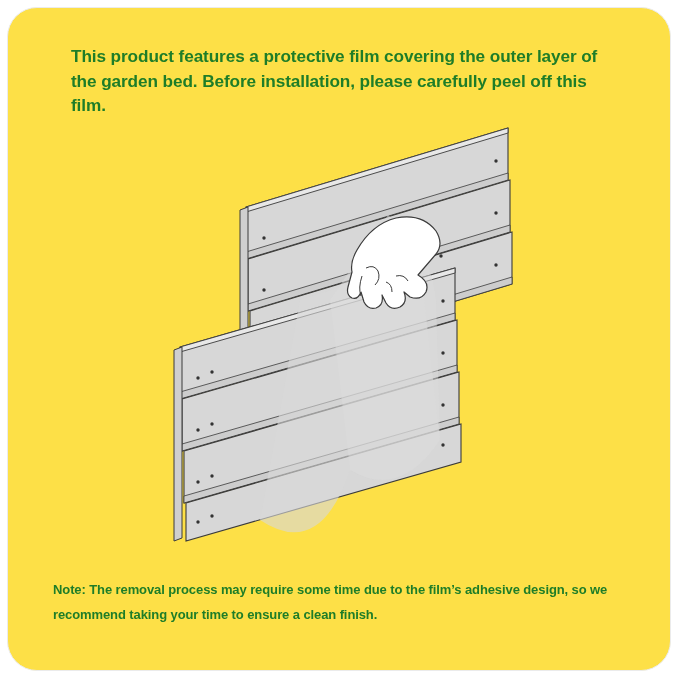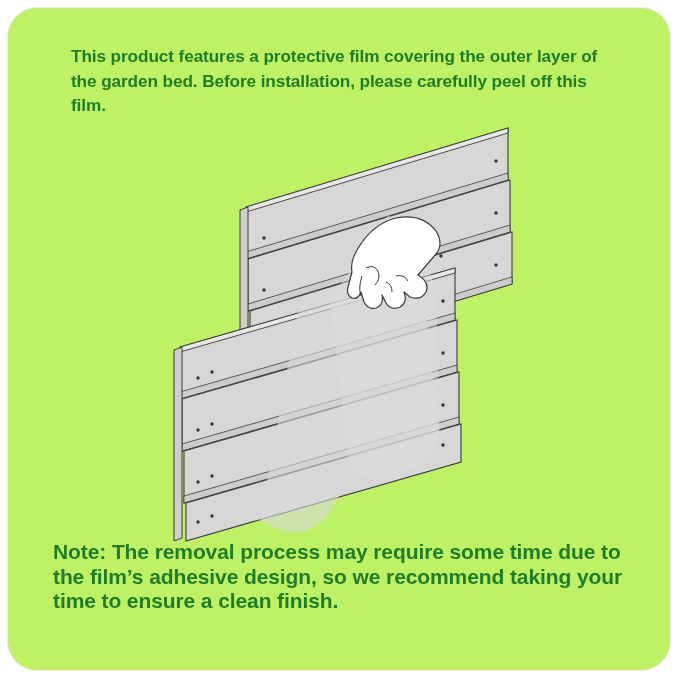--- a/index.html
+++ b/index.html
@@ -12,43 +12,43 @@
     height: 679px;
     font-family: "Liberation Sans", sans-serif;
     overflow: hidden;
   }
   #card {
     position: absolute;
     left: 7px;
     top: 7px;
     width: 664px;
     height: 664px;
-    background: #bef264;
+    background: #fde047;
     border: 1.5px solid #ebebeb;
     border-radius: 30px;
     box-sizing: border-box;
   }
   .note-text {
     position: absolute;
     color: #1e7d28;
     font-weight: bold;
     letter-spacing: -0.1px;
   }
   #top-note {
     left: 63px;
     top: 36px;
     width: 552px;
     font-size: 17.2px;
     line-height: 24.5px;
   }
   #bottom-note {
     left: 45px;
-    top: 532px;
+    top: 570px;
     width: 592px;
-    font-size: 21px;
+    font-size: 13px;
     line-height: 24.5px;
   }
   #illustration {
     position: absolute;
     left: 0;
     top: 0;
     width: 679px;
     height: 679px;
     pointer-events: none;
   }

